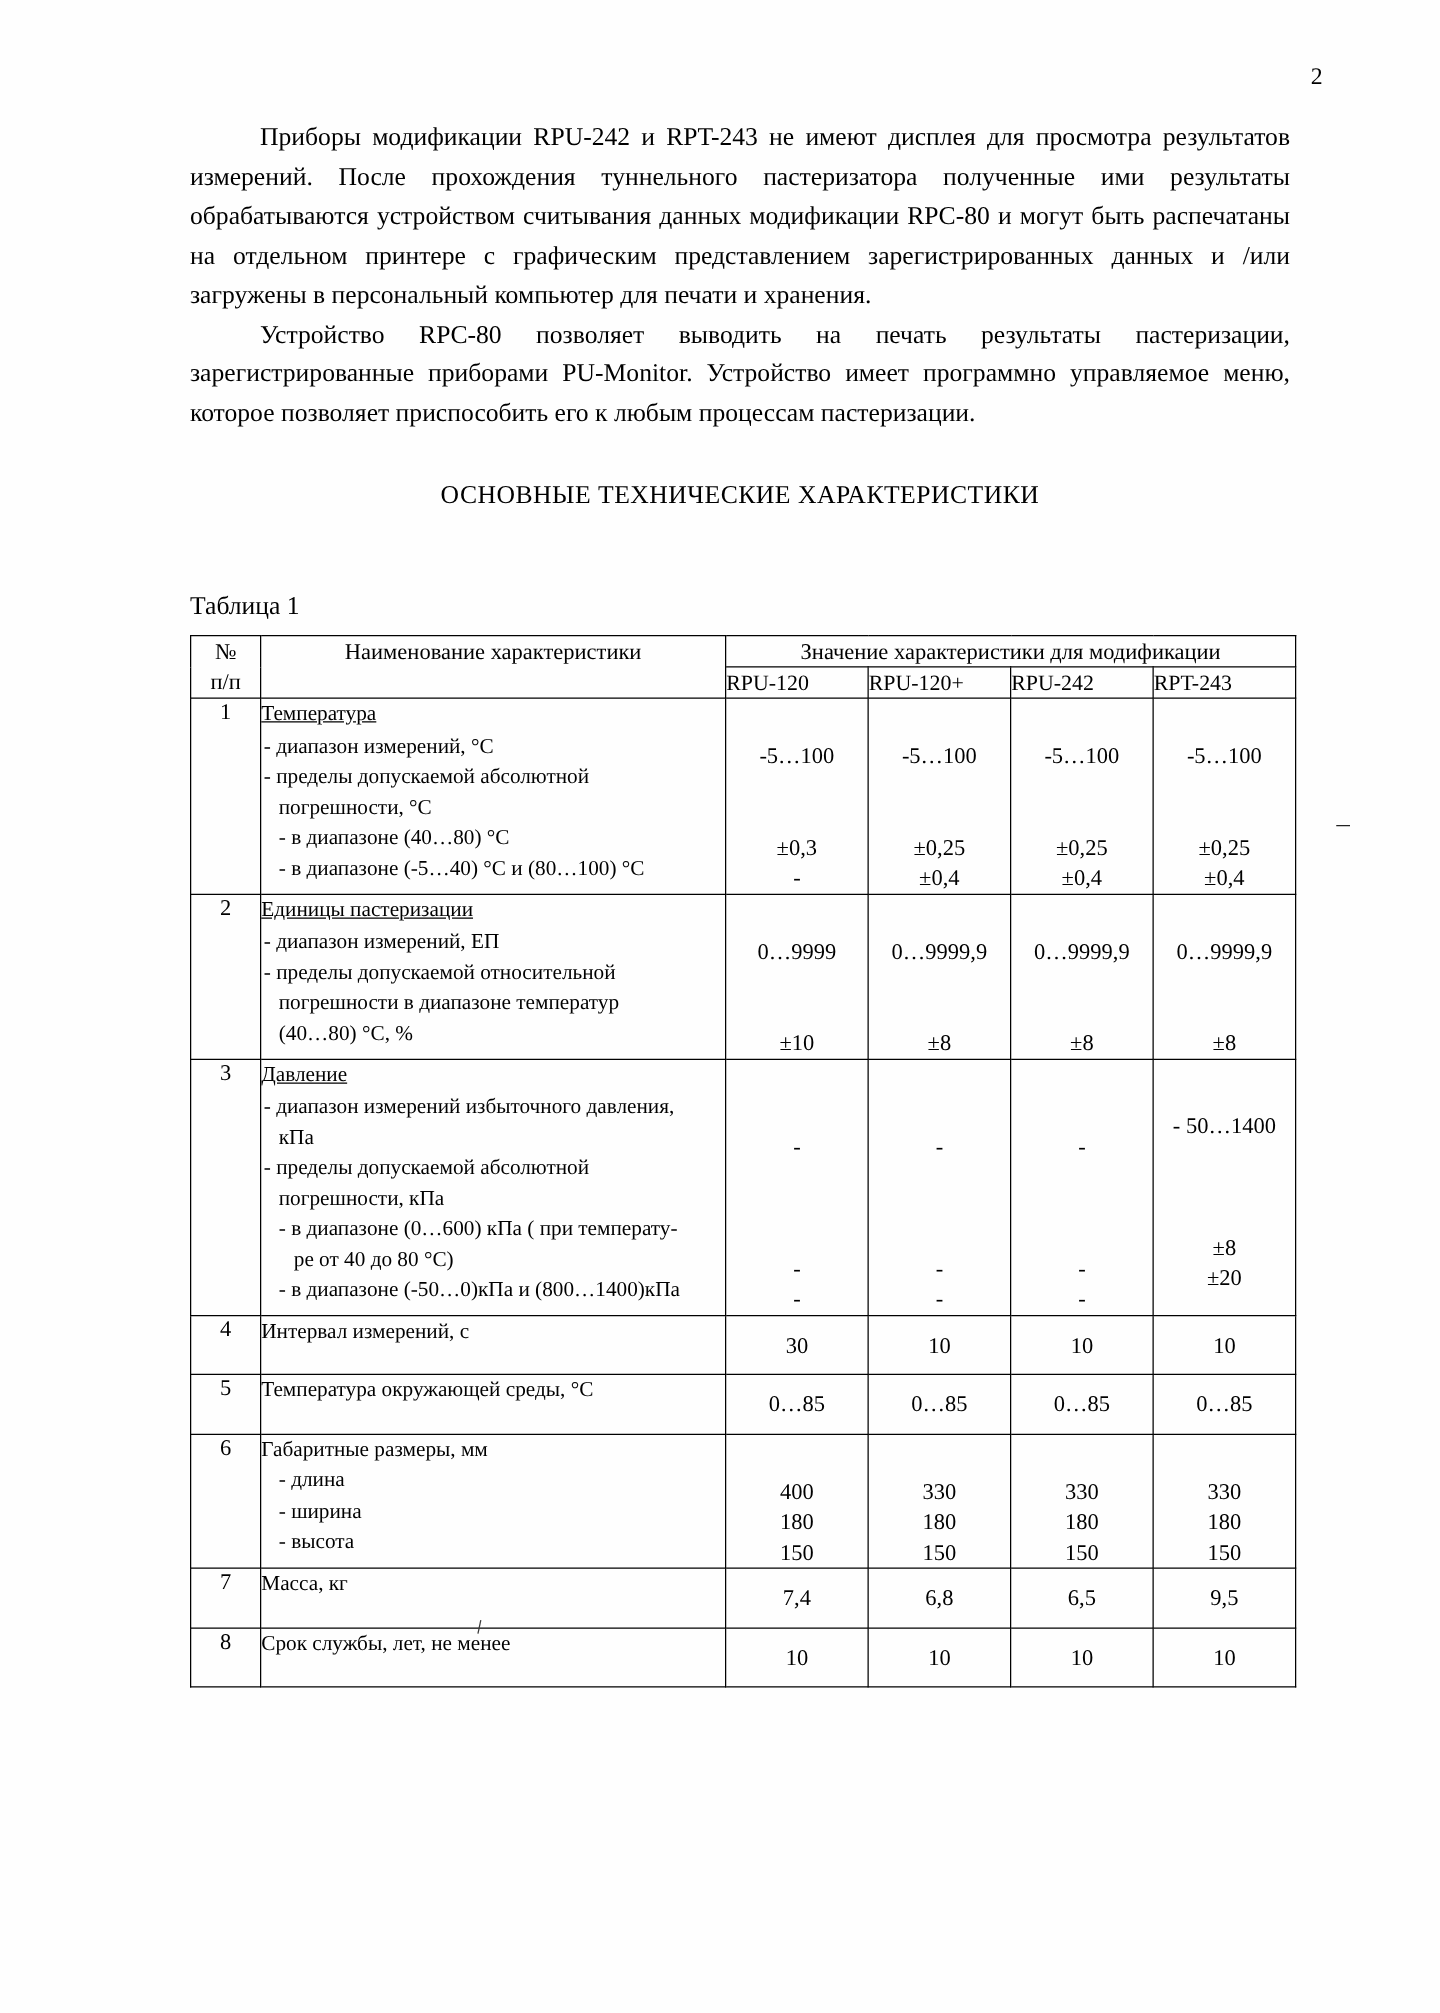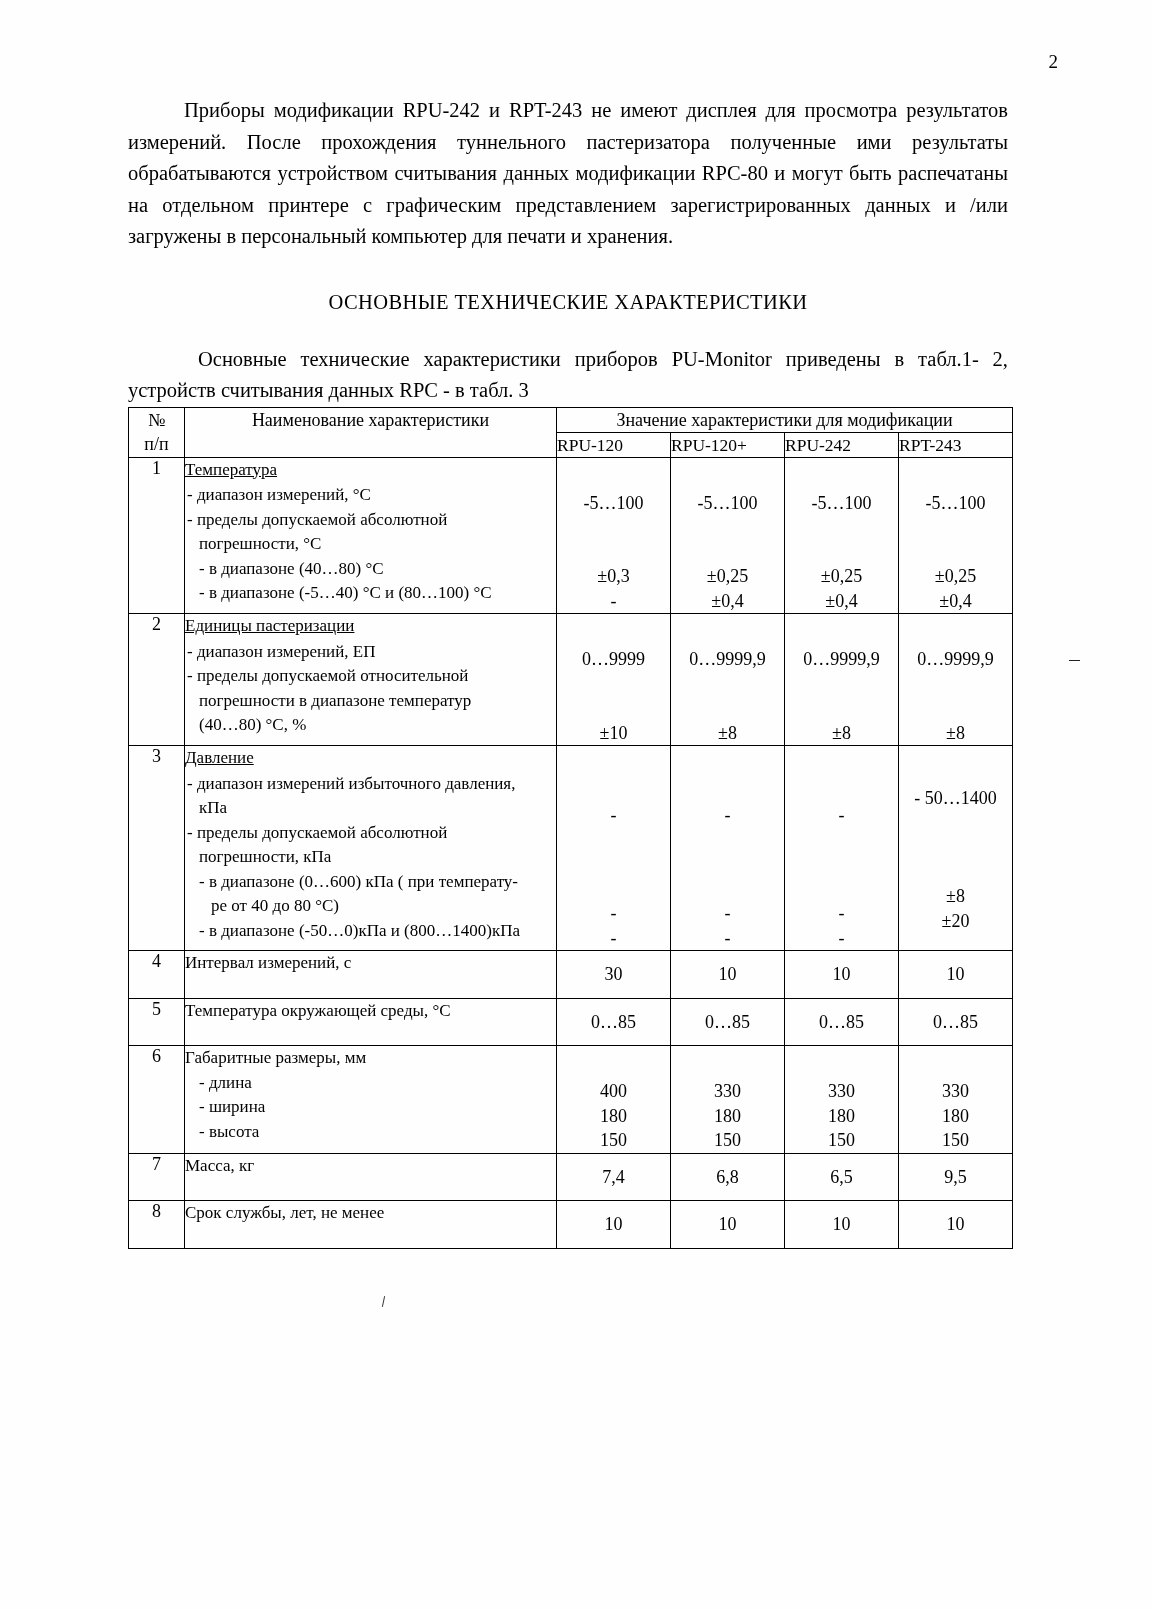--- a/index.html
+++ b/index.html
@@ -22,21 +22,21 @@
   }
   .page-number {
     position: absolute;
     top: 52px;
     right: 94px;
     font-size: 19px;
     line-height: 1;
   }
   .content {
     position: absolute;
-    left: 128px;
+    left: 152px;
     top: 95px;
     width: 880px;
   }
   p.body-par {
     margin: 0;
     font-size: 20.5px;
     line-height: 31.5px;
     text-align: justify;
     text-indent: 56px;
     text-justify: inter-word;
@@ -157,25 +157,26 @@
 <body>
 
 <div class="page">
 
   <div class="page-number">2</div>
   <div class="right-tick"></div>
 
   <div class="content">
 
     <p class="body-par">Приборы модификации RPU-242 и RPT-243 не имеют дисплея для просмотра результатов измерений. После прохождения туннельного пастеризатора полученные ими результаты обрабатываются устройством считывания данных модификации RPC-80 и могут быть распечатаны на отдельном принтере с графическим представлением зарегистрированных данных и /или загружены в персональный компьютер для печати и хранения.</p>
+    <p class="body-par">Устройство RPC-80 позволяет выводить на печать результаты пастеризации, зарегистрированные приборами PU-Monitor. Устройство имеет программно управляемое меню, которое позволяет приспособить его к любым процессам пастеризации.</p>
 
     <h2 class="section-title">ОСНОВНЫЕ ТЕХНИЧЕСКИЕ ХАРАКТЕРИСТИКИ</h2>
 
-    <p class="intro">Основные технические характеристики приборов PU-Monitor приведены в табл.1- 2, устройств считывания данных RPC - в табл. 3</p>
-
+
+    <p class="table-caption">Таблица 1</p>
 
     <table class="spec">
       <colgroup>
         <col class="col-no">
         <col class="col-name">
         <col class="col-val">
         <col class="col-val">
         <col class="col-val">
         <col class="col-val">
       </colgroup>

